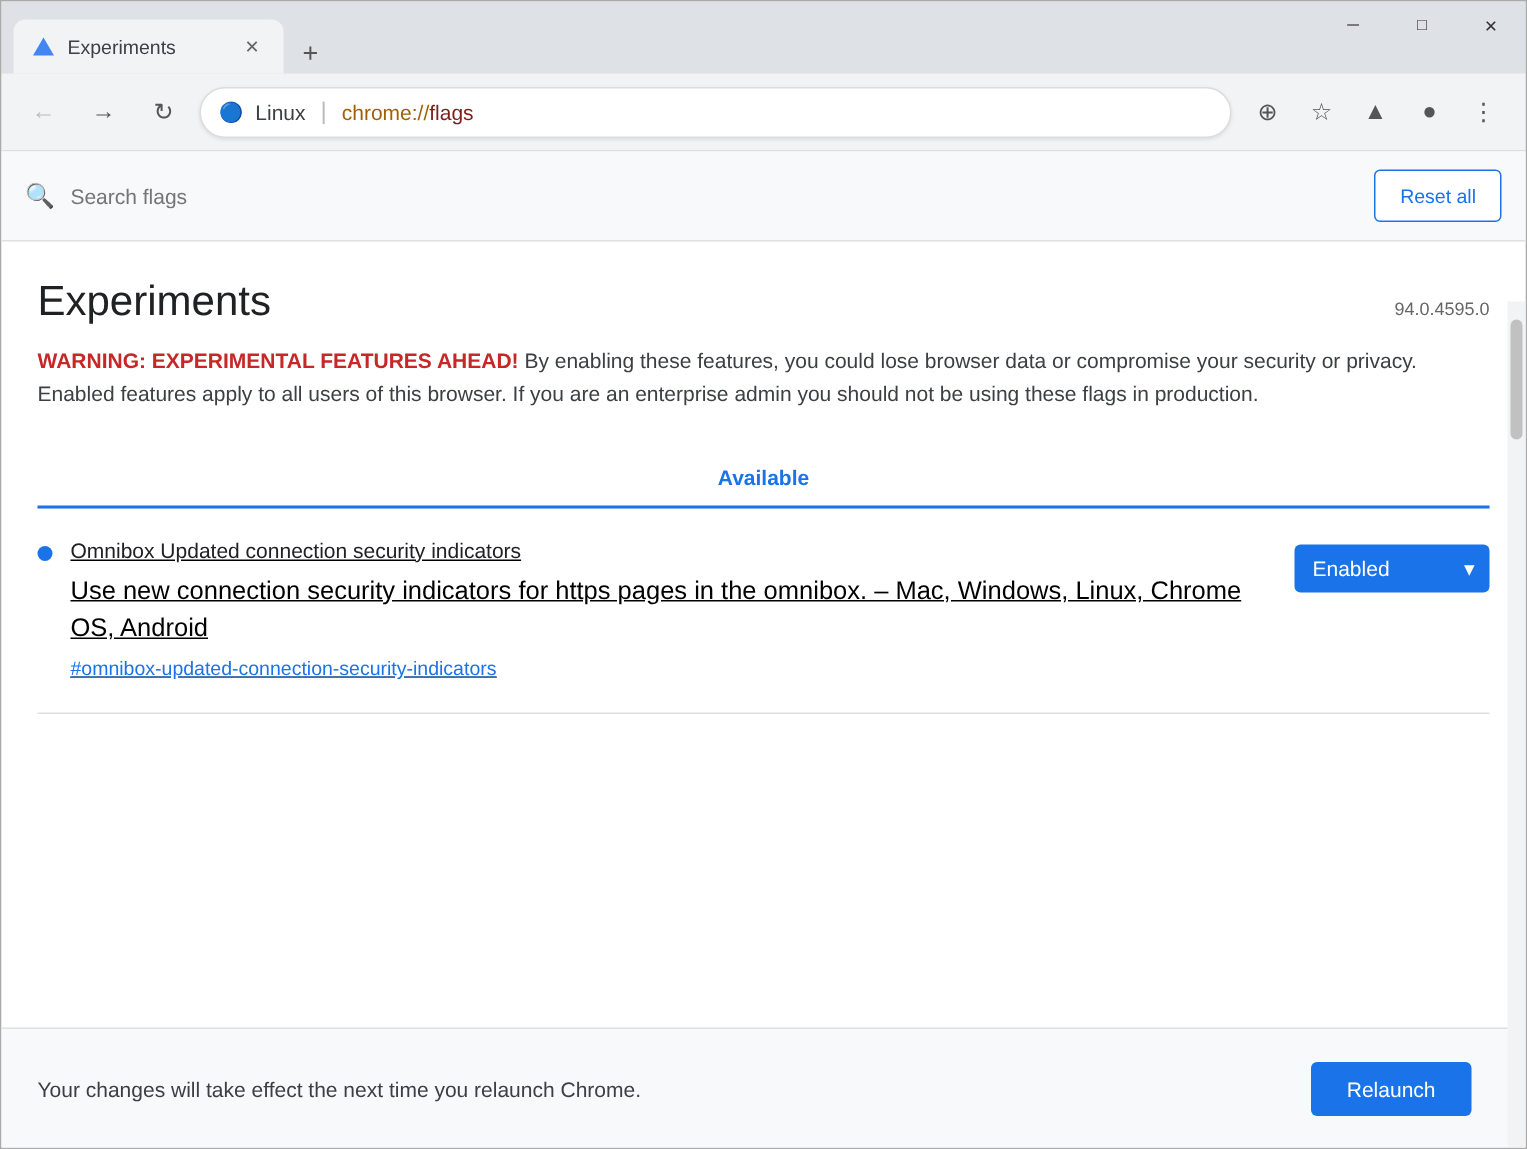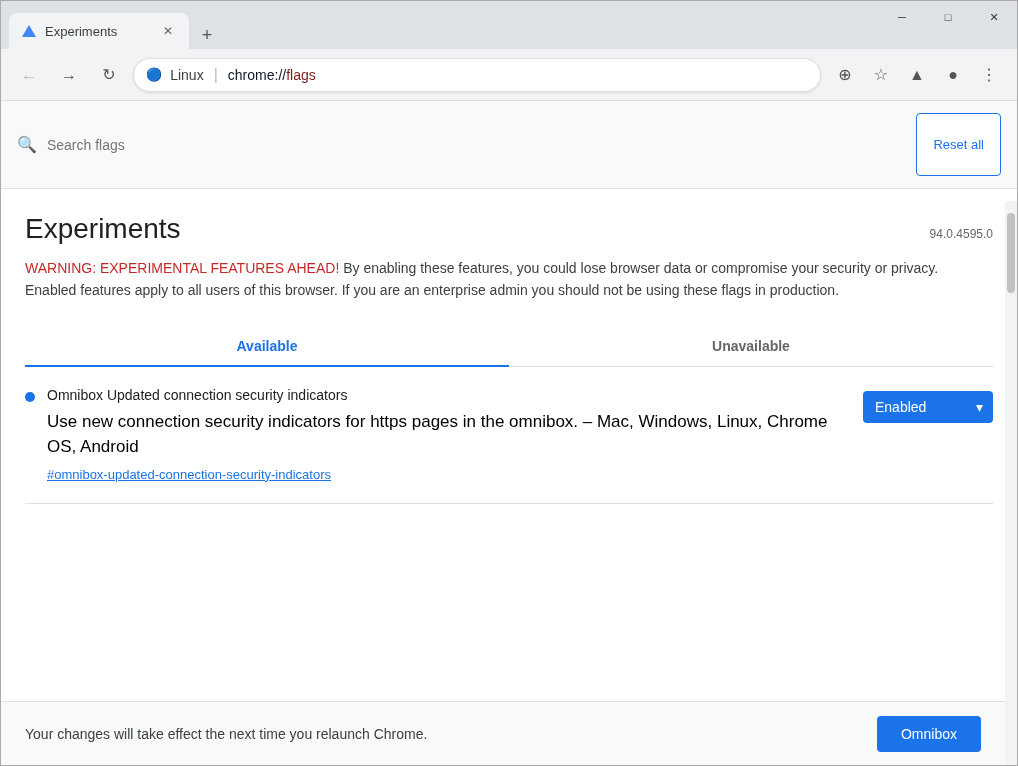--- a/index.html
+++ b/index.html
@@ -164,21 +164,21 @@
 
     .omnibox-sep {
       color: #bbb;
       margin: 0 2px;
     }
 
     .omnibox-url {
       font-size: 14px;
       color: #555;
     }
-    .omnibox-url .scheme { color: #0f172a; }
+    .omnibox-url .scheme { color: #a16207; }
     .omnibox-url .highlight { color: #7f1d1d; font-weight: 400; }
 
     .toolbar-actions {
       display: flex;
       align-items: center;
       gap: 4px;
     }
 
     
     .scrollbar-track {
@@ -226,21 +226,21 @@
     .search-input {
       flex: 1;
       border: none;
       background: transparent;
       font-size: 14px;
       color: #555;
       outline: none;
     }
 
     .reset-all-btn {
-      padding: 23px 16px;
+      padding: 9px 16px;
       border: 1px solid #1a73e8;
       background: white;
       color: #1a73e8;
       border-radius: 4px;
       font-size: 13px;
       cursor: pointer;
       font-weight: 500;
     }
 
     
@@ -270,21 +270,21 @@
 
     .warning-text {
       font-size: 14px;
       line-height: 1.6;
       color: #3c4043;
       margin-bottom: 24px;
     }
 
     .warning-label {
       color: #c62828;
-      font-weight: 400;
+      font-weight: 700;
     }
 
     
     .tabs-container {
       display: flex;
       border-bottom: 1px solid #e0e0e0;
       margin-bottom: 0;
     }
 
     .tab-item {
@@ -325,20 +325,21 @@
       width: 10px;
       height: 10px;
       border-radius: 50%;
       background: #1a73e8;
       margin-top: 5px;
       flex-shrink: 0;
     }
 
     .flag-info {
       flex: 1;
+      text-decoration: underline;
     }
 
     .flag-name {
       font-size: 14px;
       font-weight: 500;
       color: #202124;
       margin-bottom: 6px;
     }
 
     .flag-description {
@@ -354,21 +355,21 @@
       text-decoration: underline;
       cursor: pointer;
     }
 
     
     .bottom-bar {
       position: absolute;
       bottom: 0;
       left: 0;
       right: 12px;
-      height: 64px;
+      height: 80px;
       background: #f8f9fa;
       border-top: 1px solid #e0e0e0;
       display: flex;
       align-items: center;
       justify-content: space-between;
       padding: 0 24px;
     }
 
     .relaunch-text {
       font-size: 14px;
@@ -452,21 +453,20 @@
         <h1 class="experiments-title">Experiments</h1>
         <span class="version-number">94.0.4595.0</span>
       </div>
 
       <p class="warning-text">
         <span class="warning-label">WARNING: EXPERIMENTAL FEATURES AHEAD!</span><span> By enabling these features, you could lose browser data or compromise your security or privacy. Enabled features apply to all users of this browser. If you are an enterprise admin you should not be using these flags in production.</span>
       </p>
 
       <div class="tabs-container">
         <div class="tab-item active">Available</div>
-        <div class="tab-item">Unavailable</div>
       </div>
 
       <div class="flag-item">
         <div class="flag-dot"></div>
         <div class="flag-info">
           <div class="flag-name">Omnibox Updated connection security indicators</div>
           <div class="flag-description">Use new connection security indicators for https pages in the omnibox. – Mac, Windows, Linux, Chrome OS, Android</div>
           <a class="flag-link">#omnibox-updated-connection-security-indicators</a>
         </div>
         <div style="display:flex;align-items:flex-start;padding-top:4px;">
@@ -480,21 +480,21 @@
             </div>
           <div style="position:relative;display:inline-block;">
           </div>
         </div>
       </div>
 
     </div>
 
     <div class="bottom-bar">
       <span class="relaunch-text">Your changes will take effect the next time you relaunch Chrome.</span>
-      <button class="relaunch-btn">Omnibox</button>
+      <button class="relaunch-btn">Relaunch</button>
     </div>
 
     <div class="scrollbar-track">
       <div class="scrollbar-thumb"></div>
     </div>
 
   </div>
 
 </div>
 

